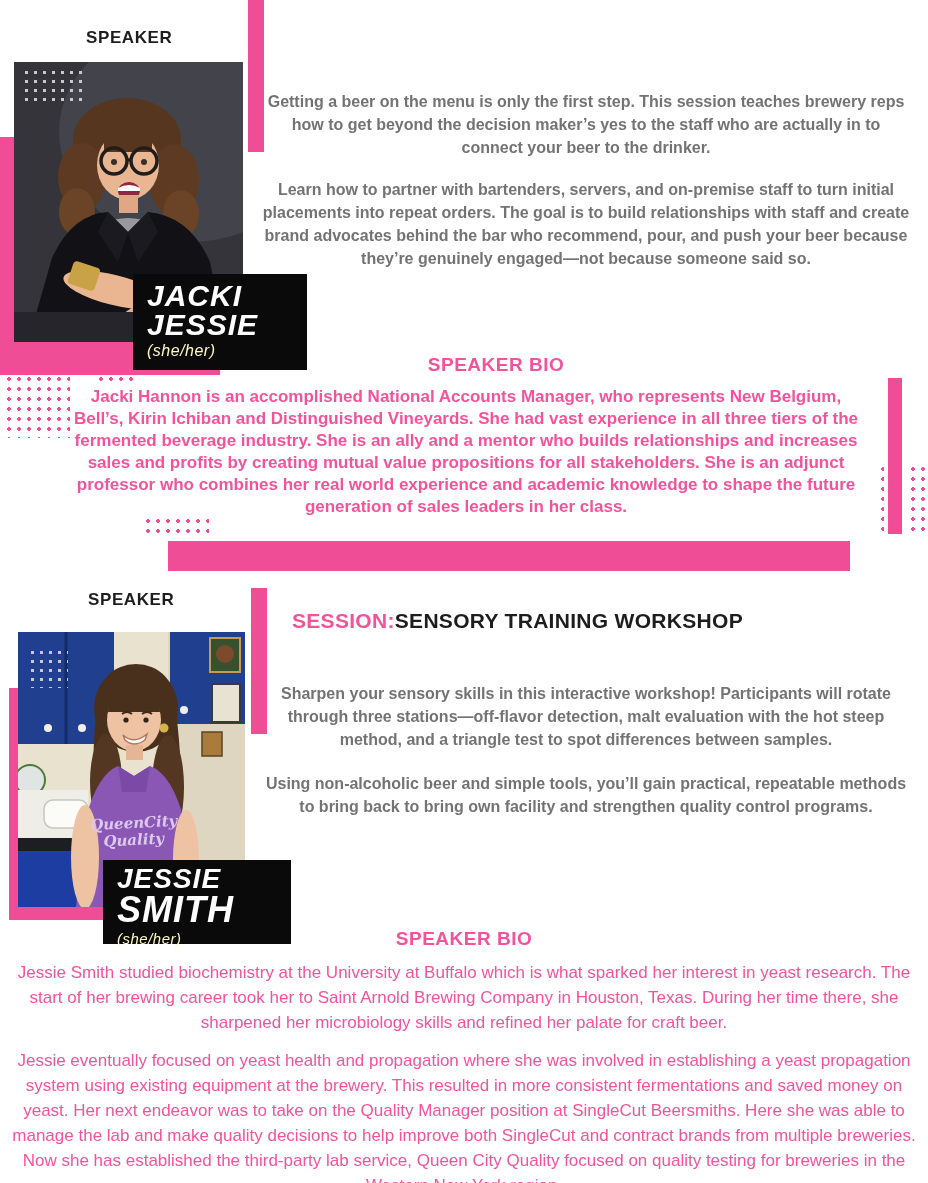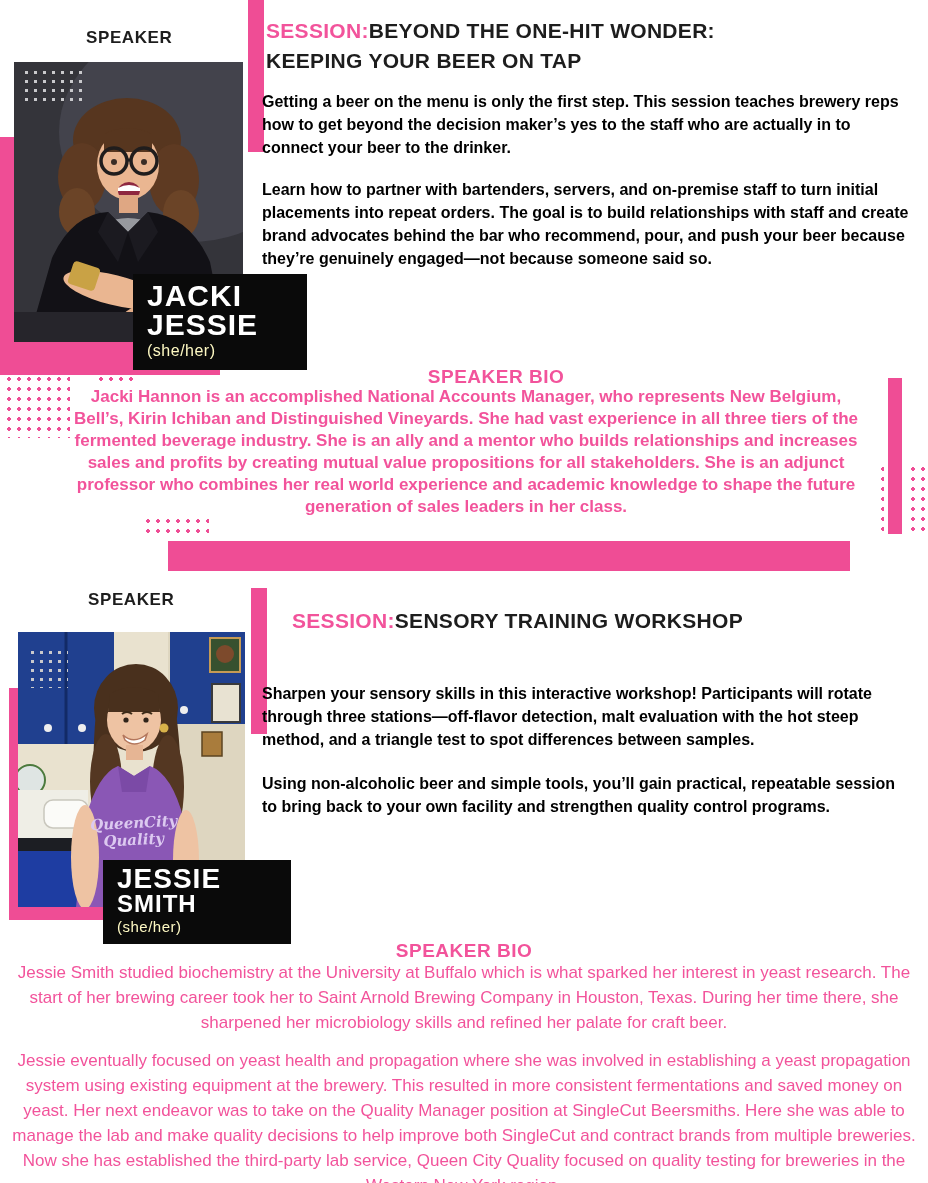--- a/index.html
+++ b/index.html
@@ -9,26 +9,26 @@
   }
   .abs{position:absolute;}
   
   .pink-rect{background:var(--pink);}
   .dots{background-image:radial-gradient(circle,var(--pink) 1.6px,transparent 1.8px);background-size:10px 10px;}
   .dots-white{background-image:radial-gradient(circle,#c9c9cc 1.5px,transparent 1.7px);background-size:9px 9px;}
   
   .speaker-label{font-size:17px;font-weight:800;letter-spacing:.6px;color:#1d1d1d;}
   .session-title{font-size:21px;font-weight:800;letter-spacing:.3px;line-height:1.42;color:#1d1d1d;}
   .session-title .pink{color:var(--pink_text);}
-  .para{font-size:16px;font-weight:600;line-height:23px;color:#000000;}
-  .bio-heading{font-size:19px;font-weight:800;letter-spacing:.5px;color:var(--pink_text);text-align:center;margin-top:12px;}
+  .para{font-size:16px;font-weight:600;line-height:23px;text-align:center;color:#737373;}
+  .bio-heading{font-size:19px;font-weight:800;letter-spacing:.5px;color:var(--pink_text);text-align:center;}
   .bio-text{font-size:17px;font-weight:700;line-height:22px;text-align:center;color:var(--pink_text);}
   .bio-text2{font-size:17px;font-weight:500;line-height:25px;text-align:center;color:var(--pink_text);}
   
-  .name-box{background:#0a0a0a;color:#fff;padding:7px 0 17px 14px;box-sizing:border-box;}
+  .name-box{background:#0a0a0a;color:#fff;padding:7px 0 17px 14px;box-sizing:border-box;font-style:italic;}
   .name-line{font-size:30px;font-weight:800;letter-spacing:1px;line-height:.98;white-space:nowrap;}
   .pronouns{font-size:16px;font-weight:300;letter-spacing:.5px;margin-top:2px;color:#fef9c3;}
   .photo{display:block;}
 </style>
 </head>
 <body>
 
 <div class="page">
 
   <div class="abs speaker-label" style="left:86px;top:28px;width:110px;">SPEAKER</div>
@@ -75,24 +75,20 @@
   </div>
   <div class="abs dots-white" style="left:22px;top:68px;width:62px;height:38px;z-index:3;"></div>
 
   <div class="abs name-box" style="left:133px;top:274px;width:174px;height:96px;z-index:4;">
     <div class="name-line">JACKI</div>
     <div class="name-line">JESSIE</div>
     <div class="pronouns">(she/her)</div>
   </div>
   <div class="abs dots" style="left:96px;top:344px;width:42px;height:38px;z-index:5;"></div>
 
-  <div class="abs session-title" style="left:266px;top:16px;width:640px;">
-    <div><span class="pink">SESSION:</span><span>BEYOND THE ONE-HIT WONDER:</span></div>
-    <div>KEEPING YOUR BEER ON TAP</div>
-  </div>
   <div class="abs para" style="left:262px;top:90px;width:648px;">Getting a beer on the menu is only the first step. This session teaches brewery reps how to get beyond the decision maker’s yes to the staff who are actually in to connect your beer to the drinker.</div>
   <div class="abs para" style="left:262px;top:178px;width:648px;">Learn how to partner with bartenders, servers, and on-premise staff to turn initial placements into repeat orders. The goal is to build relationships with staff and create brand advocates behind the bar who recommend, pour, and push your beer because they’re genuinely engaged—not because someone said so.</div>
 
   <div class="abs bio-heading" style="left:64px;top:354px;width:864px;">SPEAKER BIO</div>
   <div class="abs bio-text" style="left:66px;top:386px;width:800px;">Jacki Hannon is an accomplished National Accounts Manager, who represents New Belgium, Bell’s, Kirin Ichiban and Distinguished Vineyards. She had vast experience in all three tiers of the fermented beverage industry. She is an ally and a mentor who builds relationships and increases sales and profits by creating mutual value propositions for all stakeholders. She is an adjunct professor who combines her real world experience and academic knowledge to shape the future generation of sales leaders in her class.</div>
 
   <div class="abs dots" style="left:4px;top:374px;width:66px;height:64px;"></div>
   <div class="abs pink-rect" style="left:888px;top:378px;width:14px;height:156px;"></div>
   <div class="abs dots" style="left:878px;top:464px;width:6px;height:72px;"></div>
   <div class="abs dots" style="left:908px;top:464px;width:20px;height:72px;"></div>
@@ -151,27 +147,27 @@
       <ellipse cx="168" cy="228" rx="13" ry="50" fill="#eec3a3"></ellipse>
 
       <text x="116" y="196" text-anchor="middle" font-size="15" font-style="italic" font-weight="bold" fill="#dcc9f0" font-family="'DejaVu Serif',serif" transform="rotate(-3 116 196)">QueenCity</text>
       <text x="116" y="213" text-anchor="middle" font-size="15" font-style="italic" font-weight="bold" fill="#dcc9f0" font-family="'DejaVu Serif',serif" transform="rotate(-3 116 213)">Quality</text>
     </svg>
   </div>
   <div class="abs dots-white" style="left:28px;top:648px;width:40px;height:40px;z-index:3;"></div>
 
   <div class="abs name-box" style="left:103px;top:860px;width:188px;height:84px;padding-top:5px;z-index:4;">
     <div class="name-line" style="font-size:28px;">JESSIE</div>
-    <div class="name-line" style="font-size:24px;">SMITH</div>
+    <div class="name-line" style="font-size:36px;">SMITH</div>
     <div class="pronouns" style="font-size:15px;">(she/her)</div>
   </div>
 
   <div class="abs para" style="left:262px;top:682px;width:648px;">Sharpen your sensory skills in this interactive workshop! Participants will rotate through three stations—off-flavor detection, malt evaluation with the hot steep method, and a triangle test to spot differences between samples.</div>
   <div class="abs session-title" style="left:292px;top:606px;width:620px;">
     <div><span class="pink">SESSION:</span><span>SENSORY TRAINING WORKSHOP</span></div>
   </div>
-  <div class="abs para" style="left:262px;top:772px;width:648px;">Using non-alcoholic beer and simple tools, you’ll gain practical, repeatable session to bring back to your own facility and strengthen quality control programs.</div>
+  <div class="abs para" style="left:262px;top:772px;width:648px;">Using non-alcoholic beer and simple tools, you’ll gain practical, repeatable methods to bring back to bring own facility and strengthen quality control programs.</div>
 
   <div class="abs bio-heading" style="left:0;top:928px;width:928px;">SPEAKER BIO</div>
   <div class="abs bio-text2" style="left:10px;top:960px;width:908px;">Jessie Smith studied biochemistry at the University at Buffalo which is what sparked her interest in yeast research. The start of her brewing career took her to Saint Arnold Brewing Company in Houston, Texas. During her time there, she sharpened her microbiology skills and refined her palate for craft beer.</div>
   <div class="abs bio-text2" style="left:10px;top:1048px;width:908px;">Jessie eventually focused on yeast health and propagation where she was involved in establishing a yeast propagation system using existing equipment at the brewery. This resulted in more consistent fermentations and saved money on yeast. Her next endeavor was to take on the Quality Manager position at SingleCut Beersmiths. Here she was able to manage the lab and make quality decisions to help improve both SingleCut and contract brands from multiple breweries. Now she has established the third-party lab service, Queen City Quality focused on quality testing for breweries in the Western New York region.</div>
 
 </div>
 
 </body></html>

